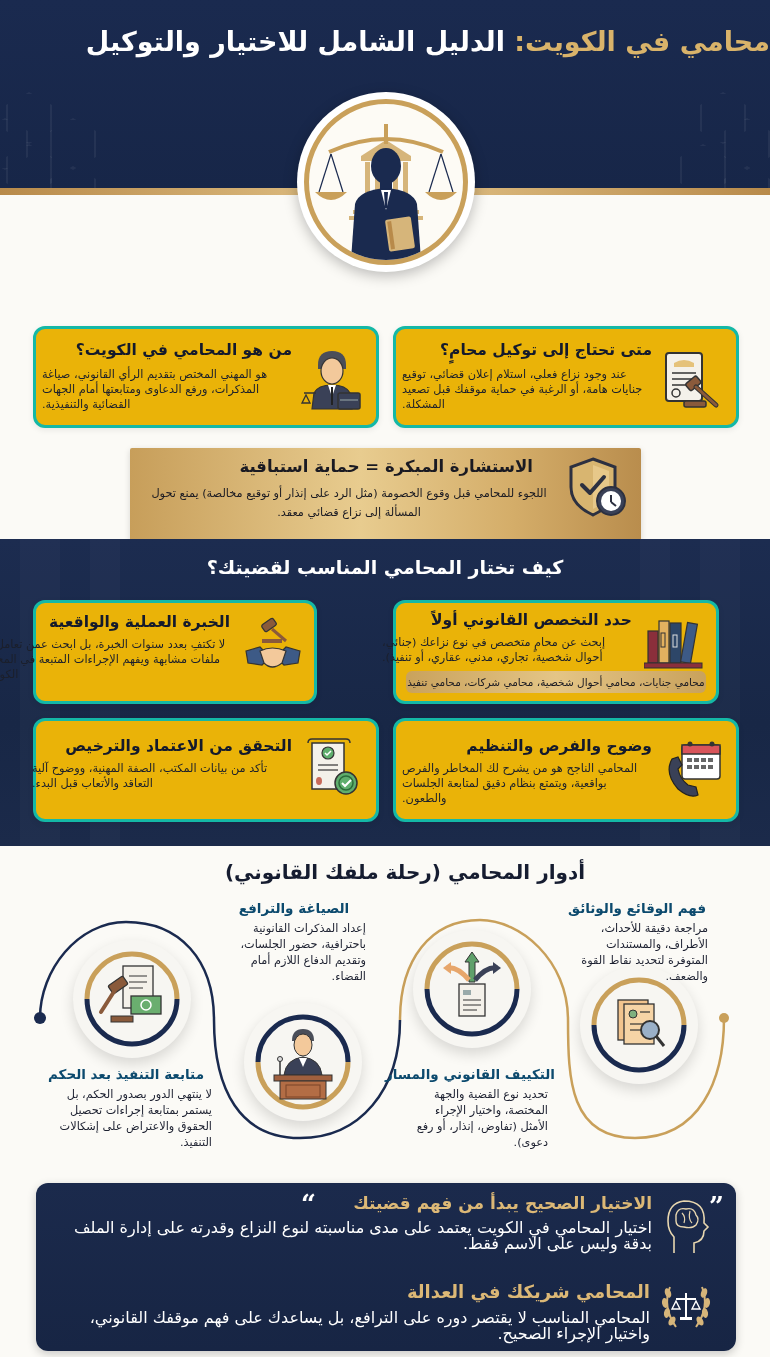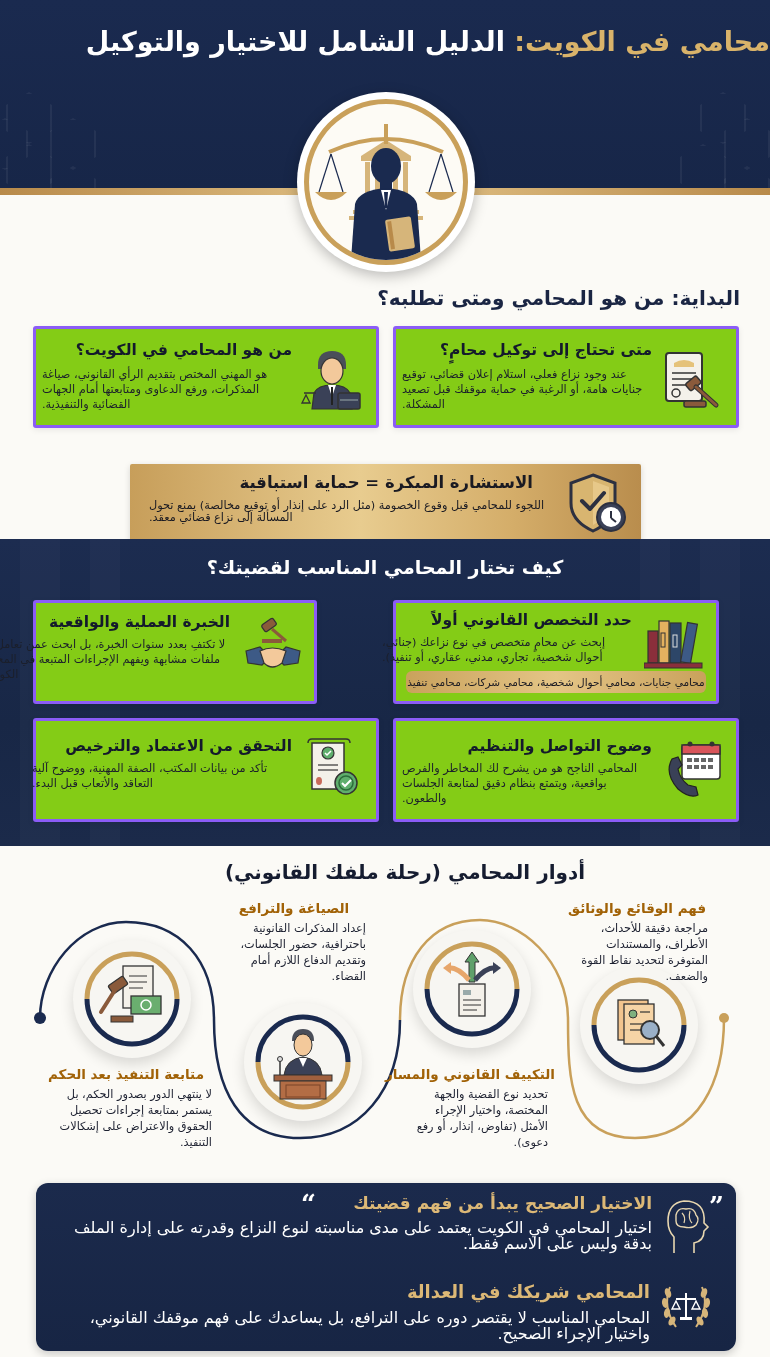--- a/index.html
+++ b/index.html
@@ -12,40 +12,40 @@
   .hero .hex{position:absolute;width:46px;height:52px;border:2px solid rgba(255,255,255,0.06);clip-path:polygon(50% 0,100% 25%,100% 75%,50% 100%,0 75%,0 25%)}
   .hero-title{position:absolute;top:26px;left:0;right:0;text-align:right;font-family:"DejaVu Sans",sans-serif;font-weight:bold;font-size:27px;color:#ffffff;white-space:nowrap;letter-spacing:0}
   .hero-title .gold{color:#d9b36a}
   .gold-rule{position:absolute;left:0;top:188px;width:770px;height:7px;background:linear-gradient(90deg,#b88a4a,#e3c489,#b88a4a)}
   .emblem{position:absolute;left:297px;top:92px;width:178px;height:180px;border-radius:50%;background:#fff;box-shadow:0 4px 14px rgba(0,0,0,0.25);display:flex;align-items:center;justify-content:center}
   .emblem-inner{width:164px;height:166px;border-radius:50%;border:5px solid #c9a05a;background:#fdfbf5;overflow:hidden;position:relative}
   .emblem-inner svg{position:absolute;left:0;top:0}
 
   
   .sec1-title{position:absolute;right:30px;top:286px;font-weight:bold;font-size:20px;color:#1a2543;white-space:nowrap}
-  .card{position:absolute;background:#84cc16;border:3px solid #8b5cf6;border-radius:3px;box-shadow:0 2px 6px rgba(0,0,0,0.08)}
+  .card{position:absolute;background:#eab308;border:3px solid #14b8a6;border-radius:12px;box-shadow:0 2px 6px rgba(0,0,0,0.08)}
   .card .c-title{position:absolute;font-weight:bold;font-size:15.5px;color:#141a2c;white-space:nowrap}
   .card .c-body{position:absolute;font-size:11.3px;line-height:15px;color:#1b1f2b;text-align:left}
   .card .c-icon{position:absolute}
 
-  .banner-gold{position:absolute;left:130px;top:464px;width:511px;height:96px;border-radius:2px;background:linear-gradient(90deg,#c79e5a 0%,#e8cc8f 45%,#d4ad69 75%,#b98d4d 100%);box-shadow:0 2px 6px rgba(0,0,0,0.15)}
+  .banner-gold{position:absolute;left:130px;top:448px;width:511px;height:96px;border-radius:2px;background:linear-gradient(90deg,#c79e5a 0%,#e8cc8f 45%,#d4ad69 75%,#b98d4d 100%);box-shadow:0 2px 6px rgba(0,0,0,0.15)}
   .banner-gold .b-title{position:absolute;right:108px;top:9px;font-weight:bold;font-size:16.5px;color:#1a1a22;white-space:nowrap}
-  .banner-gold .b-body{position:absolute;right:92px;top:36px;width:400px;font-size:11.3px;line-height:12px;color:#1a1a22;text-align:left}
+  .banner-gold .b-body{position:absolute;right:92px;top:36px;width:400px;font-size:11.3px;line-height:19px;color:#1a1a22;text-align:center}
   .banner-gold .b-icon{position:absolute;right:12px;top:7px}
 
   
   .band{position:absolute;left:0;top:539px;width:770px;height:307px;background:linear-gradient(180deg,#1c2c50 0%,#182746 60%,#1b2a4a 100%);overflow:hidden}
   .band .pillar{position:absolute;top:0;height:307px;background:rgba(255,255,255,0.025)}
   .sec2-title{position:absolute;left:0;right:0;top:556px;text-align:center;font-weight:bold;font-size:19px;color:#ffffff;white-space:nowrap}
   .tags{position:absolute;left:10px;right:10px;bottom:8px;height:22px;border-radius:6px;background:linear-gradient(90deg,#c9a25c,#e4c586,#c9a25c);font-size:10.5px;line-height:22px;text-align:center;color:#1a1a22;white-space:nowrap}
 
   
   .sec3-title{position:absolute;left:0;right:0;top:860px;text-align:center;font-weight:bold;font-size:20px;color:#151c30;white-space:nowrap;padding-left:40px}
   .journey{position:absolute;left:0;top:880px}
-  .role-title{position:absolute;font-weight:bold;font-size:13.5px;color:#a16207;white-space:nowrap;text-align:center}
+  .role-title{position:absolute;font-weight:bold;font-size:13.5px;color:#0c4a6e;white-space:nowrap;text-align:center}
   .role-body{position:absolute;font-size:11.3px;line-height:16px;color:#1c2030;text-align:right}
   .role-circle{position:absolute;border-radius:50%;background:#f7f6f2;box-shadow:0 6px 14px rgba(0,0,0,0.14)}
 
   
   .footer-box{position:absolute;left:36px;top:1183px;width:700px;height:168px;border-radius:12px;background:linear-gradient(180deg,#1b2a4c,#172544);box-shadow:0 3px 10px rgba(0,0,0,0.2)}
   .f-title{position:absolute;font-weight:bold;font-size:17px;color:#dcb876;white-space:nowrap}
   .f-body{position:absolute;font-size:16px;line-height:16px;color:#ffffff;text-align:right}
   .f-quote{position:absolute;font-family:"DejaVu Serif",serif;font-weight:bold;font-size:26px;color:#ffffff;line-height:1}
 </style>
 </head>
@@ -100,21 +100,20 @@
         <path d="M42,156 L46,100 Q50,86 77,84 Q104,86 108,100 L112,156 Z" fill="#1a2a4f"></path>
         <polygon points="72,86 82,86 77,106" fill="#ffffff"></polygon>
         <polygon points="75,88 79,88 78,104 76,104" fill="#1a2a4f"></polygon>
 
         <rect x="78" y="114" width="26" height="32" rx="2" fill="#d6b57a" transform="rotate(-8 91 130)"></rect>
         <rect x="80" y="116" width="4" height="28" fill="#b88a4a" transform="rotate(-8 91 130)"></rect>
       </svg>
     </div>
   </div>
 
-  <div class="sec1-title">البداية: من هو المحامي ومتى تطلبه؟</div>
 
   <div class="card" style="left:393px;top:326px;width:346px;height:102px">
     <div class="c-icon" style="right:14px;top:20px">
       <svg width="60" height="62" viewBox="0 0 60 62">
         <rect x="4" y="4" width="36" height="48" rx="3" fill="#f4f1ea" stroke="#333" stroke-width="2"></rect>
         <path d="M12,14 Q22,8 32,14 L32,18 L12,18 Z" fill="#e5c27a"></path>
         <line x1="10" y1="24" x2="34" y2="24" stroke="#333" stroke-width="1.5"></line>
         <line x1="10" y1="30" x2="30" y2="30" stroke="#333" stroke-width="1.5"></line>
         <line x1="10" y1="36" x2="28" y2="36" stroke="#333" stroke-width="1.5"></line>
         <circle cx="14" cy="44" r="4" fill="none" stroke="#333" stroke-width="1.5"></circle>
@@ -215,21 +214,21 @@
             <rect x="37" y="19" width="5" height="4"></rect>
             <rect x="44" y="19" width="5" height="4"></rect>
         <rect x="23" y="26" width="5" height="4"></rect>
             <rect x="30" y="26" width="5" height="4"></rect>
             <rect x="37" y="26" width="5" height="4"></rect>
             <rect x="44" y="26" width="5" height="4"></rect>
           </g>
         <path d="M8,20 Q0,34 14,50 Q26,60 34,56 L32,48 L24,46 Q16,40 14,30 L18,26 L14,18 Z" fill="#3a4157" stroke="#222" stroke-width="1.2"></path>
       </svg>
     </div>
-    <div class="c-title" style="right:84px;top:16px">وضوح التواصل والتنظيم</div>
+    <div class="c-title" style="right:84px;top:16px">وضوح والفرص والتنظيم</div>
     <div class="c-body" style="right:84px;top:40px;width:250px">المحامي الناجح هو من يشرح لك المخاطر والفرص بواقعية، ويتمتع بنظام دقيق لمتابعة الجلسات والطعون.</div>
   </div>
 
   <div class="card" style="left:33px;top:718px;width:346px;height:104px">
     <div class="c-icon" style="right:14px;top:16px">
       <svg width="56" height="62" viewBox="0 0 56 62">
         <path d="M6,6 L38,6 L38,52 L6,52 Z" fill="#f4f1ea" stroke="#333" stroke-width="1.5"></path>
         <path d="M2,6 Q2,2 6,2 L40,2 Q44,2 44,6" fill="none" stroke="#333" stroke-width="1.5"></path>
         <circle cx="22" cy="16" r="6" fill="#5fae6d" stroke="#333" stroke-width="1.2"></circle>
         <polyline points="19,16 21,18 25,14" fill="none" stroke="#fff" stroke-width="1.5"></polyline>

